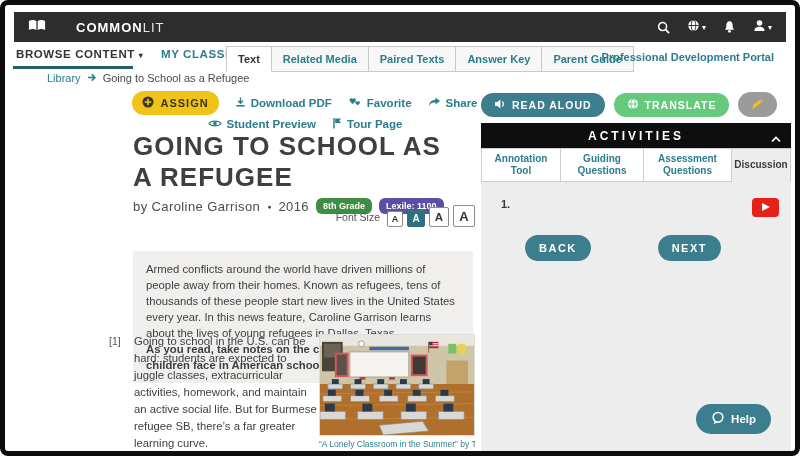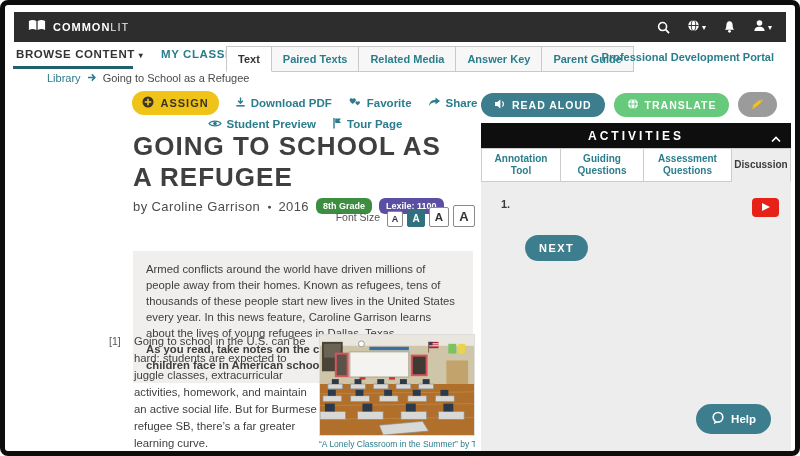--- a/index.html
+++ b/index.html
@@ -11,21 +11,21 @@
     background:#fff; overflow:hidden;
   }
   .inner { position:absolute; inset:0; }
 
   
   .appheader {
     position:absolute; left:9px; right:9px; top:7px; height:30px;
     background:#2d2d2d; display:flex; align-items:center; padding:0 14px;
   }
   .brand { display:flex; align-items:center; gap:7px; cursor:pointer; }
-  .brand-text { color:#fff; font-size:11px; letter-spacing:1px; }
+  .brand-text { color:#fff; font-size:13px; letter-spacing:1px;margin-left:23px; }
   .brand-text b { font-weight:bold; }
   .brand-text .lit { font-weight:normal; color:#e8e8e8; }
   .hdr-icons { margin-left:auto; display:flex; align-items:center; gap:17px; }
   .hdr-icons .ic { display:flex; align-items:center; gap:2px; cursor:pointer; }
   .caret-w { color:#fff; font-size:8px; }
 
   
   .navbar {
     position:absolute; left:3px; right:9px; top:37px; height:30px;
     background:#fff;
@@ -195,22 +195,22 @@
         </span>
       </div>
     </div>
 
     <div class="navbar">
       <span class="nav-item nav-browse"><span>BROWSE CONTENT</span> <span class="caret-d">▾</span></span>
       <span class="browse-underline"></span>
       <span class="nav-item nav-classes"><span>MY CLASSES</span> <span class="caret-d">▾</span></span>
       <div class="toptabs">
         <span class="toptab active">Text</span>
+        <span class="toptab">Related Media</span>
         <span class="toptab">Paired Texts</span>
-        <span class="toptab">Related Media</span>
         <span class="toptab">Answer Key</span>
         <span class="toptab">Parent Guide</span>
       </div>
       <span class="portal">Professional Development Portal</span>
     </div>
 
     <div class="breadcrumb">
       <span class="bc-lib">Library</span>
       <span>
         <svg width="10" height="9" viewBox="0 0 10 9">
@@ -419,20 +419,21 @@
       <span class="acttab at2">Guiding Questions</span>
       <span class="acttab at3">Assessment Questions</span>
       <span class="acttab at4">Discussion</span>
     </div>
     <div class="qpanel">
       <div class="qrow">
         <span class="qnum">1.</span>
         <span class="yt"></span>
       </div>
       <div class="backnext">
+        <span class="bn-btn">BACK</span>
         <span class="bn-btn">NEXT</span>
       </div>
     </div>
 
     <div class="help-btn">
       <span>
         <svg width="14" height="14" viewBox="0 0 14 14">
             <circle cx="7" cy="6.3" r="4.8" fill="none" stroke="#fff" stroke-width="1.6"></circle>
             <polygon points="3.6,10.2 2.8,13.2 6.4,11.2" fill="#fff"></polygon>
           </svg>

